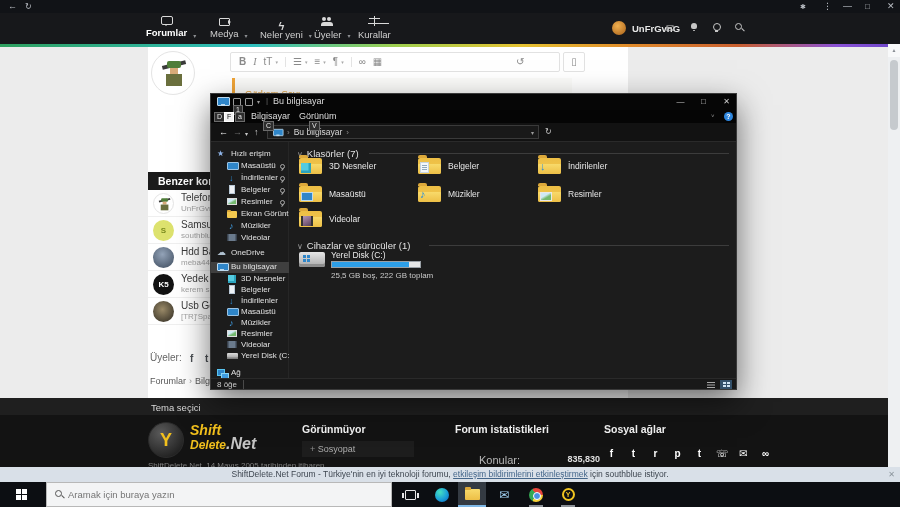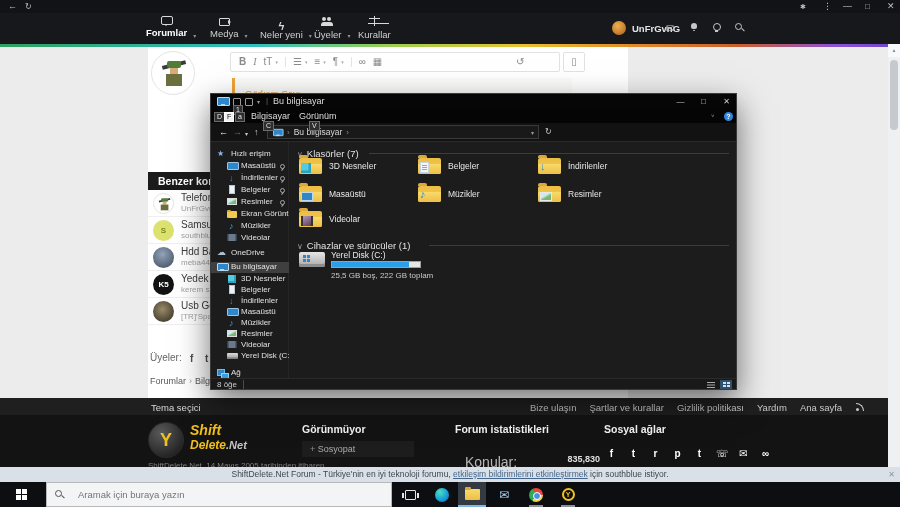--- a/index.html
+++ b/index.html
@@ -98,40 +98,40 @@
   .flinks{position:absolute;left:530px;top:4px;display:flex;gap:13px;font-size:9.5px;color:#c9c9c9;white-space:nowrap}
   .rss{position:relative;width:10px;height:10px;display:inline-block}
   .rss::before{content:"";position:absolute;left:1px;bottom:1px;width:3px;height:3px;border-radius:50%;background:#c9c9c9}
   .rss::after{content:"";position:absolute;left:1px;bottom:1px;width:7px;height:7px;border-top:1.6px solid #c9c9c9;border-right:1.6px solid #c9c9c9;border-radius:0 100% 0 0}
   .footer{left:0;top:415px;width:900px;height:67px;background:#131313;z-index:2}
   .sd-orb{position:absolute;left:148px;top:7px;width:36px;height:36px;border-radius:50%;background:radial-gradient(circle at 35% 30%,#5a5a5a,#121212);border:1px solid #2c2c2c}
   .sd-orb::before{content:"Y";position:absolute;left:0;top:0;width:100%;height:100%;text-align:center;line-height:34px;color:#f2c01d;font-weight:bold;font-size:18px}
   .sd-word{position:absolute;left:190px;top:8px;line-height:14px;font-weight:bold;font-style:italic}
   .sd-top{font-size:14px;color:#f2c01d}
   .sd-bot-y{font-size:12px;color:#f2c01d}
-  .sd-bot-g{font-size:11px;color:#c4c4c4}
+  .sd-bot-g{font-size:16px;color:#c4c4c4}
   .sd-tagline{position:absolute;left:148px;top:46px;font-size:8px;color:#7e7e7e;white-space:nowrap}
   .fcol-title{position:absolute;top:8px;font-size:10.5px;font-weight:bold;color:#f2f2f2}
   .sosyo-box{position:absolute;left:302px;top:26px;width:112px;height:16px;background:#1d1d1d;font-size:9px;color:#ababab;line-height:16px;padding-left:8px}
   .sosyo-box::before{content:"+ ";color:#8a8a8a}
-  .stat-label{position:absolute;left:465px;top:39px;font-size:14px;color:#b8b8b8}
+  .stat-label{position:absolute;left:479px;top:39px;font-size:11px;color:#b8b8b8}
   .stat-value{position:absolute;left:540px;top:39px;width:60px;text-align:right;font-size:9px;color:#e0e0e0;font-weight:bold}
   .soc-row{position:absolute;left:606px;top:33px;display:flex;gap:11px}
   .soc{width:11px;text-align:center;font-size:10px;font-weight:bold;color:#fff}
 
   
   .banner{left:0;top:467px;width:900px;height:15px;background:#d9e0e8;z-index:5;text-align:center;font-size:8.5px;color:#3e4650;line-height:15px}
   .banner .blink{text-decoration:underline;color:#44668a}
   .banner-x{position:absolute;right:5px;top:0;color:#8b949c;font-size:8px;line-height:15px}
 
   
   .taskbar{left:0;top:482px;width:900px;height:25px;background:#0c0e12;z-index:100}
   .startflag{position:absolute;left:16px;top:7px;width:11px;height:11px}
   .startflag::before{content:"";position:absolute;width:5px;height:5px;background:#fff;box-shadow:6px 0 0 #fff,0 6px 0 #fff,6px 6px 0 #fff}
-  .tsearch{position:absolute;left:46px;top:0;width:346px;height:25px;background:#f3f4f5;border:1px solid #b8b8b8;display:flex;align-items:center;padding-left:8px;gap:14px}
+  .tsearch{position:absolute;left:46px;top:0;width:346px;height:25px;background:#f3f4f5;border:1px solid #b8b8b8;display:flex;align-items:center;padding-left:8px;gap:4px}
   .tsearch .lens::before{border-color:#555}
   .tsearch .lens::after{background:#555}
   .tsearch input{border:none;outline:none;background:transparent;font-size:9.5px;color:#444;width:280px;font-family:inherit}
   .tbtn{position:absolute;top:0;width:28px;height:25px;display:flex;align-items:center;justify-content:center}
   .tb-active{background:#343a42;box-shadow:inset 0 -2px 0 #7fb8e6}
   .runline{position:absolute;bottom:0;left:7px;width:14px;height:2px;background:#8b9096}
   .tv-ico{position:relative;width:11px;height:10px;border:1.2px solid #e6e6e6;border-radius:1px}
   .tv-ico::before{content:"";position:absolute;left:-4px;top:2px;width:2px;height:5px;background:#e6e6e6}
   .tv-ico::after{content:"";position:absolute;right:-4px;top:2px;width:2px;height:5px;background:#e6e6e6}
   .edge-ico{width:14px;height:14px;border-radius:50%;background:radial-gradient(circle at 35% 30%,#46e0c0,#1a9fd8 55%,#0b63b8)}
@@ -370,28 +370,20 @@
     </div>
   </div>
 
   <div class="abs vscroll">
     <span class="btn">▲</span>
     <span class="thumb"></span>
   </div>
 
   <div class="abs theme-bar">
     <span class="theme-label">Tema seçici</span>
-    <div class="flinks">
-      <span>Bize ulaşın</span>
-      <span>Şartlar ve kurallar</span>
-      <span>Gizlilik politikası</span>
-      <span>Yardım</span>
-      <span>Ana sayfa</span>
-      <span class="rss"></span>
-    </div>
   </div>
   <div class="abs footer">
     <span class="sd-orb"></span>
     <span class="sd-word">
       <span class="sd-top">Shift</span><br>
       <span class="sd-bot-y">Delete</span><span class="sd-bot-g">.Net</span>
     </span>
     <span class="sd-tagline">ShiftDelete.Net, 14 Mayıs 2005 tarihinden itibaren</span>
     <span class="fcol-title" style="left:302px">Görünmüyor</span>
     <span class="sosyo-box">Sosyopat</span>

